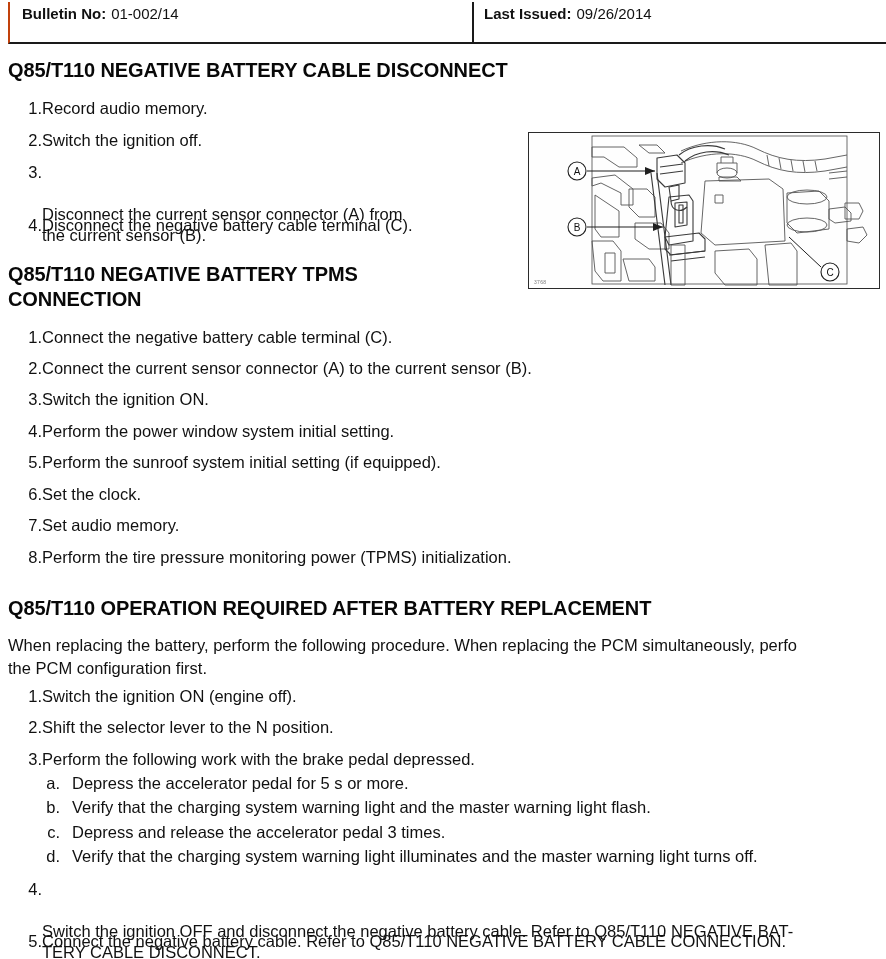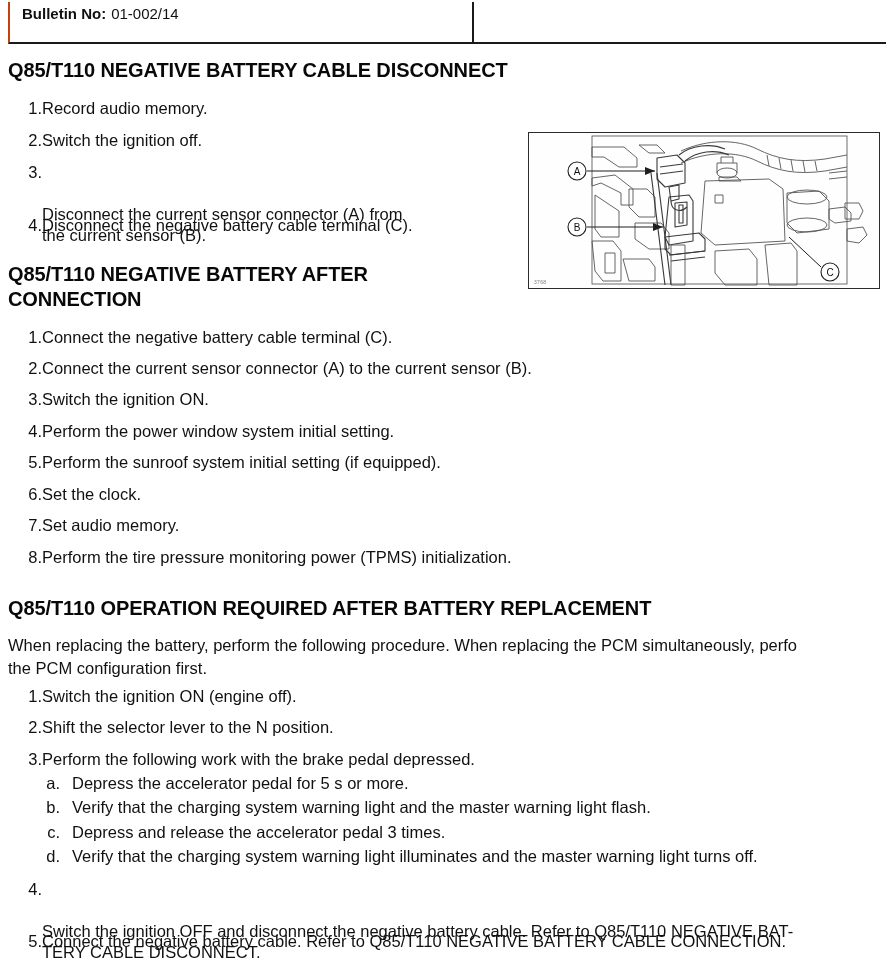--- a/index.html
+++ b/index.html
@@ -156,20 +156,25 @@
 
 <div class="hdr">
   <div class="hdr-divider"></div>
 
   <div class="hdr-left">
     <div class="hdr-line1">
       <span class="lbl">Bulletin No:</span><span class="val">01-002/14</span>
     </div>
   </div>
 
+  <div class="hdr-right">
+    <div class="hdr-line1">
+      <span class="lbl">Last Issued:</span><span class="val">09/26/2014</span>
+    </div>
+  </div>
 </div>
 
 <div class="section-title" style="top:58px;">Q85/T110 NEGATIVE BATTERY CABLE DISCONNECT</div>
 
 <div class="step" style="left:12px; top:98px; width:470px;">
   <span class="num">1.</span>
   <span class="body">Record audio memory.</span>
 </div>
 <div class="step" style="left:12px; top:130px; width:470px;">
   <span class="num">2.</span>
@@ -275,21 +280,21 @@
       <text x="48" y="98" text-anchor="middle" font-family="Liberation Sans, sans-serif" font-size="10" fill="#111">B</text>
     </g>
     <g>
       <circle cx="301" cy="139" r="9" fill="#ffffff" stroke="#1f1f1f" stroke-width="1.1"></circle>
       <text x="301" y="143" text-anchor="middle" font-family="Liberation Sans, sans-serif" font-size="10" fill="#111">C</text>
     </g>
   </svg>
   <div class="fig-id">3768</div>
 </div>
 
-<div class="section-title" style="top:262px;">Q85/T110 NEGATIVE BATTERY AFTER
+<div class="section-title" style="top:262px;">Q85/T110 NEGATIVE BATTERY TPMS
 CONNECTION</div>
 
 <div class="step" style="left:12px; top:327px; width:620px;">
   <span class="num">1.</span>
   <span class="body">Connect the negative battery cable terminal (C).</span>
 </div>
 <div class="step" style="left:12px; top:358px; width:620px;">
   <span class="num">2.</span>
   <span class="body">Connect the current sensor connector (A) to the current sensor (B).</span>
 </div>

